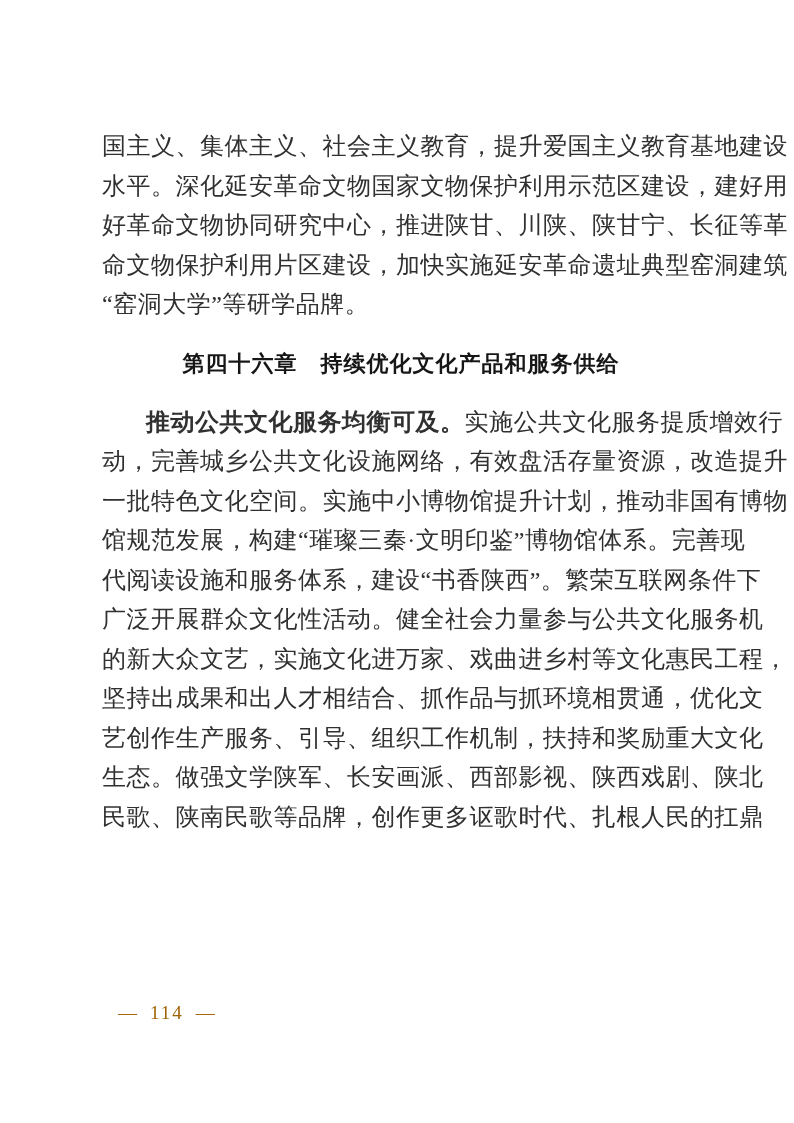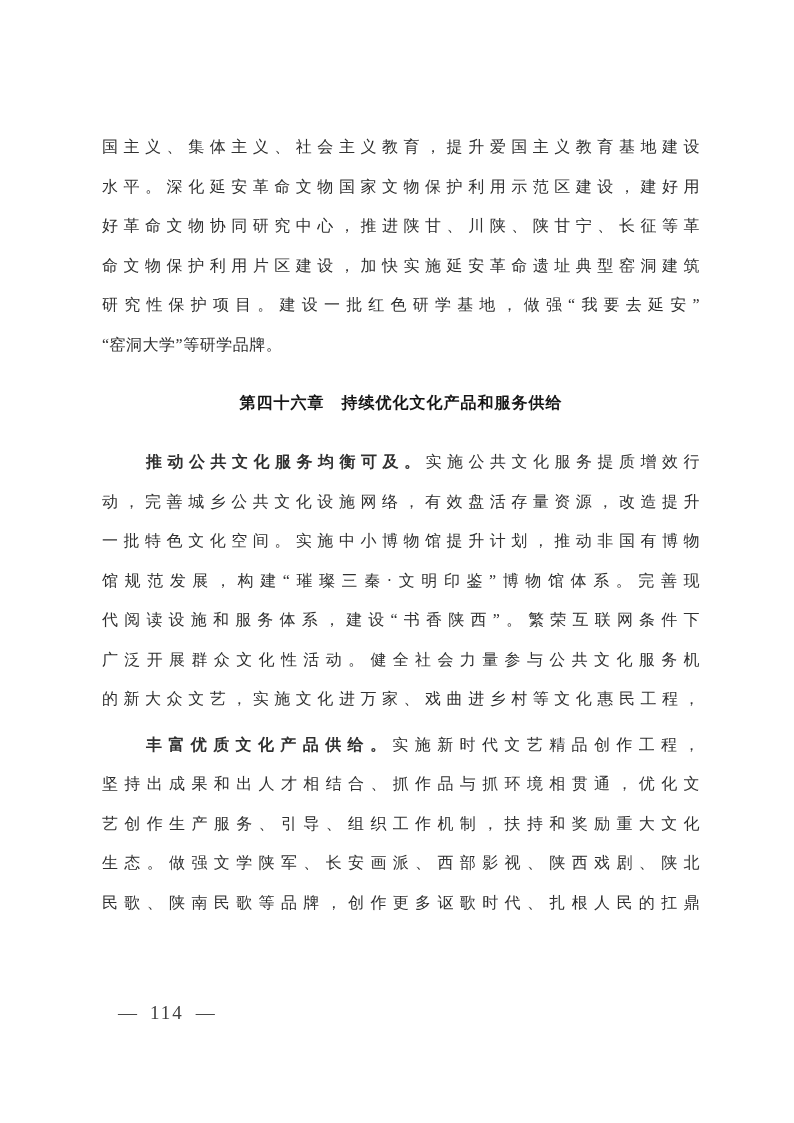--- a/index.html
+++ b/index.html
@@ -16,90 +16,86 @@
 
   .content {
     position: absolute;
     left: 102px;
     top: 127px;
     width: 598px;
   }
 
   
   .bline {
-    font-size: 16px;
+    font-size: 24px;
     line-height: 39.5px;
     height: 39.5px;
     letter-spacing: 0.5px;
     text-align: justify;
     text-align-last: justify;
     white-space: nowrap;
     overflow: visible;
     font-family: Liberation Serif, serif;
   }
   .bline.last {
     text-align: center;
     text-align-last: left;
   }
   .indent { text-indent: 44px; margin-top: 6px; }
 
   .lead { font-weight: bold; }
 
   .chapter {
     font-family: "Liberation Sans", "DejaVu Sans", sans-serif;
     font-weight: bold;
-    font-size: 16px;
+    font-size: 22px;
     line-height: 40px;
     height: 40px;
     margin: 19px 0;
     text-align: center;
     text-align-last: center;
     letter-spacing: 1px;
     color: #161616;
   }
 
   .pagenum {
     position: absolute;
     left: 118px;
     top: 1000px;
     font-size: 19px;
     line-height: 26px;
-    color: #404040;
+    color: #a16207;
     letter-spacing: 1px;
   }
   .pagenum .num { margin: 0 12px; letter-spacing: 2px; }
 </style>
 </head>
 <body>
 
 <div class="page">
   <div class="content">
 
     <div class="bline">国主义、集体主义、社会主义教育，提升爱国主义教育基地建设</div>
     <div class="bline">水平。深化延安革命文物国家文物保护利用示范区建设，建好用</div>
     <div class="bline">好革命文物协同研究中心，推进陕甘、川陕、陕甘宁、长征等革</div>
     <div class="bline">命文物保护利用片区建设，加快实施延安革命遗址典型窑洞建筑</div>
-    <div class="bline">研究性保护项目。建设一批红色研学基地，做强“我要去延安”</div>
     <div class="bline last">“窑洞大学”等研学品牌。</div>
 
     <div class="chapter">第四十六章　持续优化文化产品和服务供给</div>
 
     <div class="bline indent">
       <span class="lead">推动公共文化服务均衡可及。</span><span>实施公共文化服务提质增效行</span>
     </div>
     <div class="bline">动，完善城乡公共文化设施网络，有效盘活存量资源，改造提升</div>
     <div class="bline">一批特色文化空间。实施中小博物馆提升计划，推动非国有博物</div>
     <div class="bline">馆规范发展，构建“璀璨三秦·文明印鉴”博物馆体系。完善现</div>
     <div class="bline">代阅读设施和服务体系，建设“书香陕西”。繁荣互联网条件下</div>
     <div class="bline">广泛开展群众文化性活动。健全社会力量参与公共文化服务机</div>
     <div class="bline">的新大众文艺，实施文化进万家、戏曲进乡村等文化惠民工程，</div>
 
-    <div class="bline indent">
-      <span class="lead">丰富优质文化产品供给。</span><span>实施新时代文艺精品创作工程，</span>
-    </div>
     <div class="bline">坚持出成果和出人才相结合、抓作品与抓环境相贯通，优化文</div>
     <div class="bline">艺创作生产服务、引导、组织工作机制，扶持和奖励重大文化</div>
     <div class="bline">生态。做强文学陕军、长安画派、西部影视、陕西戏剧、陕北</div>
     <div class="bline">民歌、陕南民歌等品牌，创作更多讴歌时代、扎根人民的扛鼎</div>
 
   </div>
 
   <div class="pagenum">
     <span>—</span><span class="num">114</span><span>—</span>
   </div>

